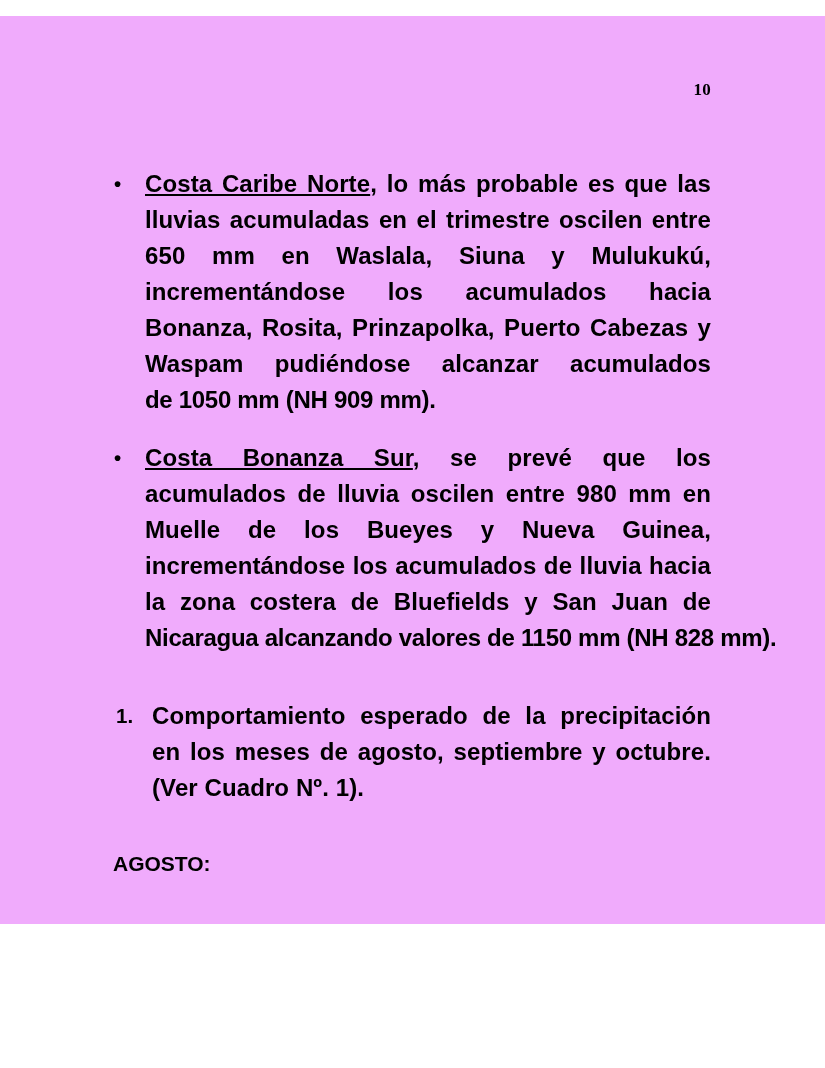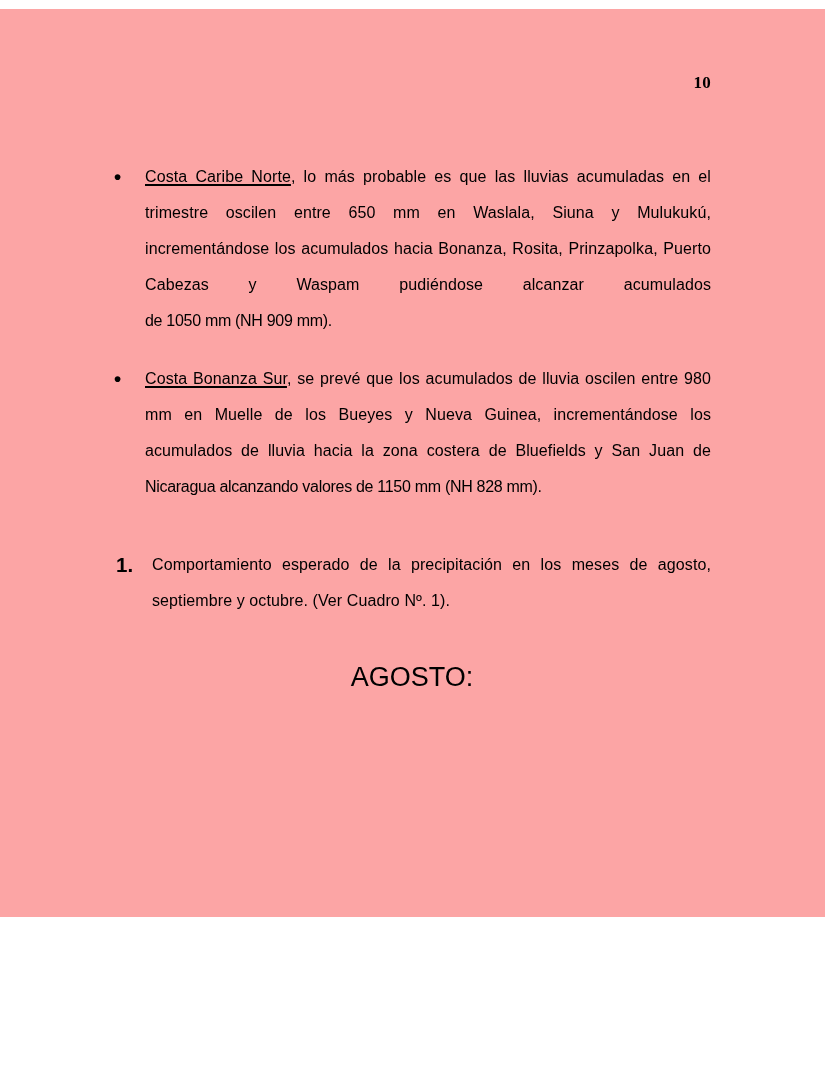--- a/index.html
+++ b/index.html
@@ -12,24 +12,24 @@
     height: 1068px;
     position: relative;
     overflow: hidden;
     font-family: "Liberation Sans", sans-serif;
     color: #000000;
     -webkit-font-smoothing: antialiased;
   }
 
   .page {
     position: absolute;
-    left: 0; top: 9px;
+    left: 0; top: 16px;
     width: 825px;
     height: 908px;
-    background: #fca5a5;
+    background: #f0abfc;
   }
 
   
   .page-number {
     position: absolute;
     right: 114px;
     top: 64px;
     font-family: "Liberation Serif", "DejaVu Serif", serif;
     font-weight: bold;
     font-size: 17px;
@@ -41,22 +41,22 @@
   .content {
     position: absolute;
     left: 113px;
     top: 150px;
     width: 598px;
   }
 
   
   .txt {
     font-family: "Liberation Sans Narrow", "Liberation Sans", sans-serif;
-    font-weight: normal;
-    font-size: 16px;
+    font-weight: bold;
+    font-size: 24px;
     line-height: 36px;
     text-align: justify;
     text-justify: inter-word;
     transform-origin: left top;
     letter-spacing: 0.1px;
   }
 
   
   .bullet-block {
     position: relative;
@@ -101,24 +101,24 @@
     line-height: 36px;
     font-weight: bold;
   }
 
   
   .heading-block {
     margin-top: 40px;
   }
   .heading {
     font-family: "Liberation Sans Narrow", "Liberation Sans", sans-serif;
-    font-weight: normal;
-    font-size: 27px;
+    font-weight: bold;
+    font-size: 21px;
     line-height: 36px;
-    text-align: center;
+    text-align: left;
   }
   .plain-para {
     font-family: "Liberation Sans Narrow", "Liberation Sans", sans-serif;
     font-weight: bold;
     font-size: 20.5px;
     line-height: 36px;
     text-align: justify;
     text-justify: inter-word;
   }
   

